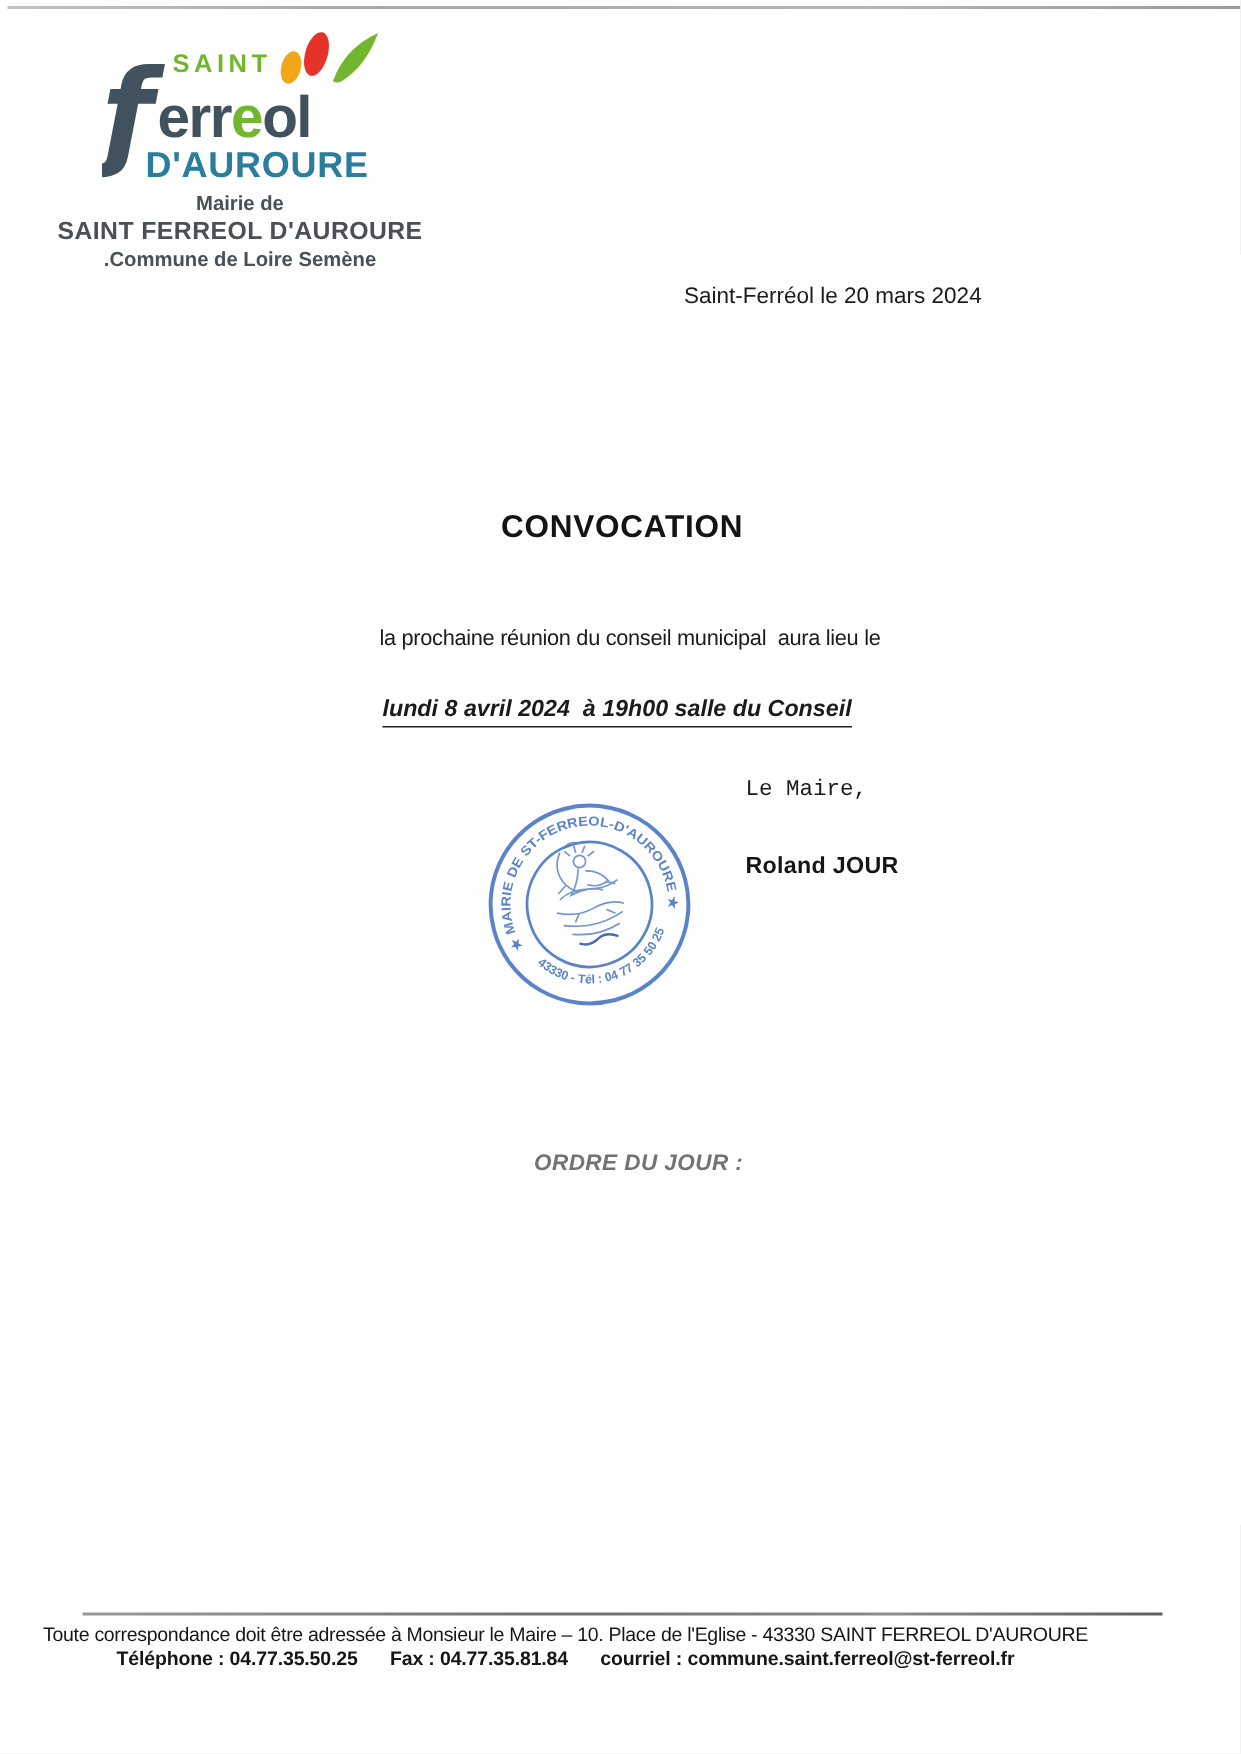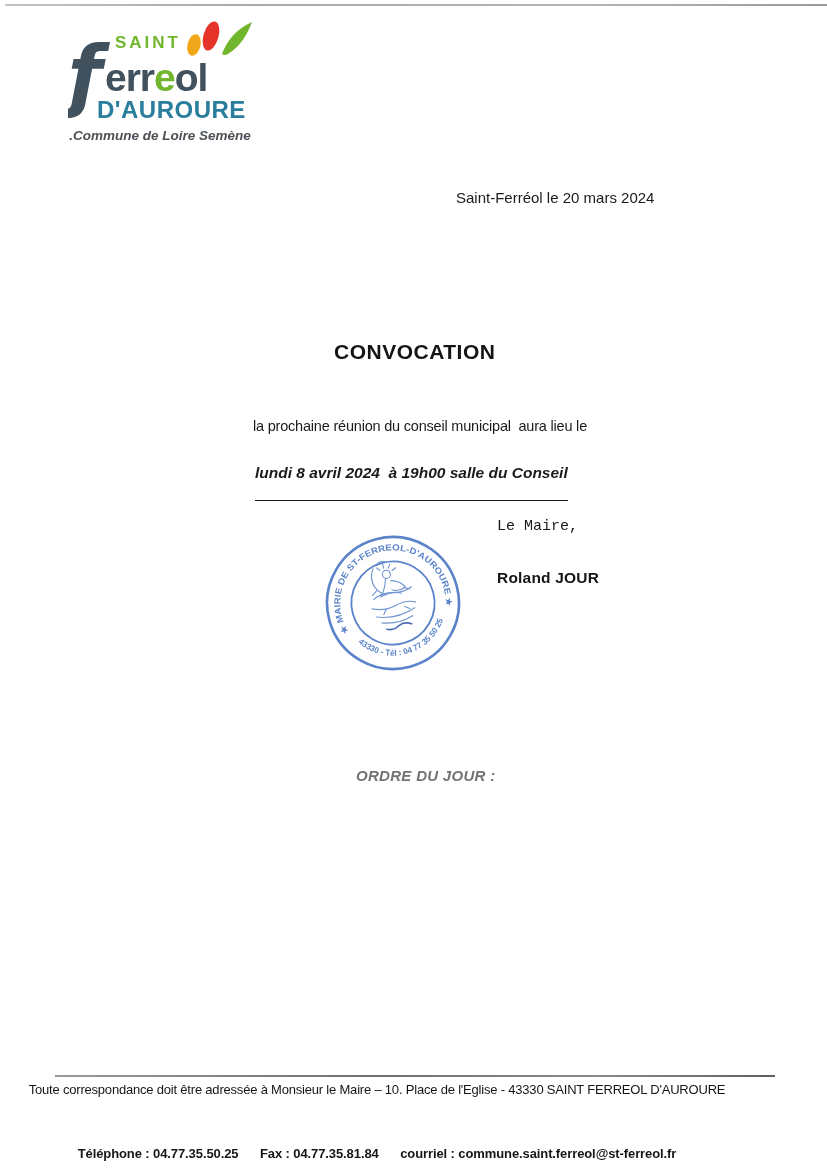--- a/index.html
+++ b/index.html
@@ -18,51 +18,51 @@
     left:5px;top:4px;width:822px;height:2px;
     background:linear-gradient(to right,#c2c2c2,#a8a8a8 30%,#b5b5b5 70%,#9a9a9a);
   }
   
   .mairie-block{
     left:28px;top:127px;width:264px;
     text-align:center;color:#4a5055;
   }
   .mairie-line1{font-size:13.5px;font-weight:bold;line-height:17px;}
   .mairie-line2{font-size:16.5px;font-weight:bold;line-height:20px;letter-spacing:.3px;}
-  .mairie-line3{font-size:13.5px;font-weight:bold;font-style:italic;line-height:17px;}
+  .mairie-line3{font-size:13.5px;font-weight:bold;line-height:17px;}
   .date-line{left:456px;top:165px;font-size:15px;color:#1b1b1b;white-space:pre-wrap;margin-top:24px;}
   .doc-title{
     left:334px;top:340px;font-size:21px;font-weight:bold;
     letter-spacing:.5px;color:#141414;
   }
   .intro-line{left:253px;top:418px;font-size:14.5px;letter-spacing:-.2px;white-space:pre-wrap;color:#1b1b1b;}
   .meeting-line{
     left:255px;top:464px;font-size:15.5px;font-weight:bold;font-style:italic;
     white-space:pre-wrap;color:#1b1b1b;
-    border-bottom:1.6px solid #1b1b1b;padding-bottom:18px;
+    border-bottom:1.6px solid #1b1b1b;padding-bottom:2px;
   }
   .role-line{left:497px;top:518px;font-size:15px;color:#1b1b1b;font-family:Liberation Mono, monospace;}
   .signer-name{left:497px;top:569px;font-size:15.5px;font-weight:bold;letter-spacing:.2px;color:#161616;}
   .stamp{left:322px;top:532px;width:142px;height:142px;}
   .agenda-heading{
     left:356px;top:735px;font-size:15px;font-weight:bold;font-style:italic;
     letter-spacing:.3px;color:#737373;margin-top:32px;
   }
   .agenda-list{left:101px;top:768px;font-size:14.5px;line-height:16.5px;
     letter-spacing:-.1px;color:#1b1b1b;}
   .agenda-item{white-space:pre-wrap;}
   .footer-divider{
     left:55px;top:1075px;width:720px;height:2px;
     background:linear-gradient(to right,#9a9a9a,#6f6f6f 45%,#8b8b8b 75%,#5f5f5f);
   }
   .footer{
     left:0;top:1082px;width:754px;text-align:center;color:#161616;
   }
   .footer-line1{font-size:13px;line-height:16px;letter-spacing:-.2px;white-space:pre-wrap;}
-  .footer-line2{font-size:13px;line-height:16px;font-weight:bold;letter-spacing:-.1px;margin-top:48px;}
+  .footer-line2{font-size:13px;line-height:16px;font-weight:bold;letter-spacing:-.1px;}
   .footer-line2 span{margin:0 9px;white-space:pre-wrap;}
 </style>
 </head>
 <body>
 
 <div class="page">
 
   <div class="abs scan-top-line"></div>
 
   <svg class="abs" style="left:68px;top:20px;" width="196" height="104" viewBox="0 0 196 104">
@@ -74,20 +74,22 @@
     <text x="37" y="71" font-family="Liberation Sans, sans-serif" font-weight="bold" font-size="39" letter-spacing="-1"><tspan fill="#41525e">err</tspan><tspan fill="#72b62d">e</tspan><tspan fill="#41525e">ol</tspan></text>
 
     <text x="29" y="98" font-family="Liberation Sans, sans-serif" font-weight="bold" font-size="24" fill="#2a7d9c" letter-spacing=".5">D'AUROURE</text>
 
     <ellipse cx="126" cy="25" rx="6.5" ry="11" transform="rotate(14 126 25)" fill="#f2a71b"></ellipse>
     <ellipse cx="143" cy="16" rx="7.5" ry="15" transform="rotate(16 143 16)" fill="#e63329"></ellipse>
     <path d="M154,34 Q162,12 184,2 Q176,24 160,34 Q156,36 154,34 Z" fill="#72b62d"></path>
   </svg>
 
   <div class="abs mairie-block">
+    <div class="mairie-line1">Mairie de</div>
+    <div class="mairie-line2">SAINT FERREOL D'AUROURE</div>
     <div class="mairie-line3">.Commune de Loire Semène</div>
   </div>
 
   <div class="abs date-line">Saint-Ferréol le 20 mars 2024</div>
 
   <div class="abs intro-line">la prochaine réunion du conseil municipal  aura lieu le</div>
 
   <div class="abs doc-title">CONVOCATION</div>
   <div class="abs meeting-line">lundi 8 avril 2024  à 19h00 salle du Conseil</div>
 

